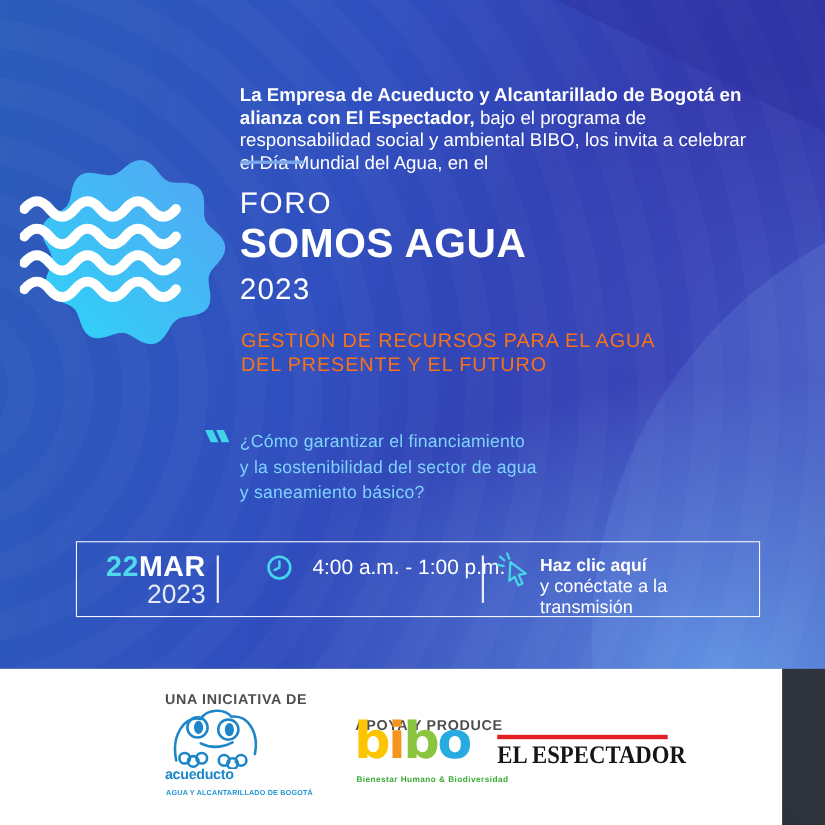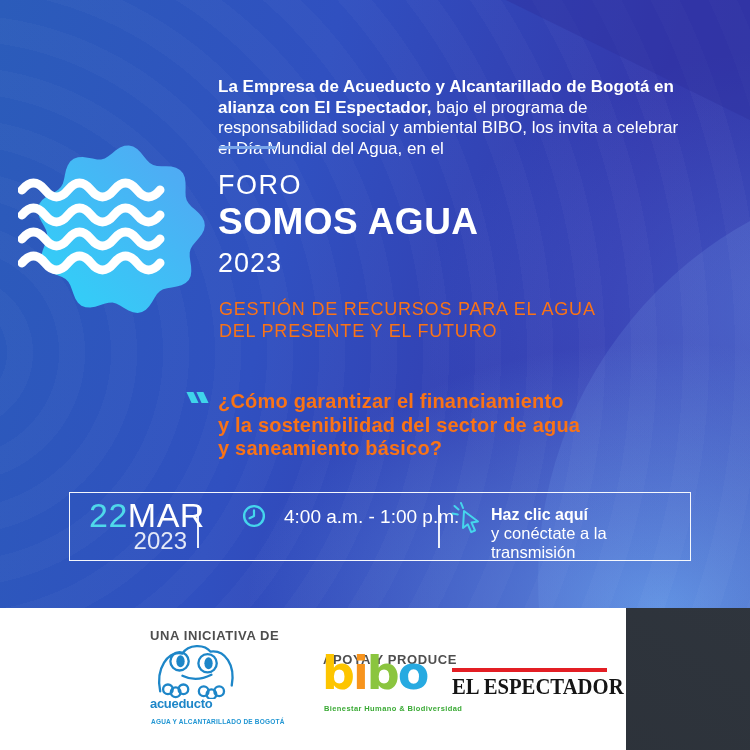--- a/index.html
+++ b/index.html
@@ -52,44 +52,44 @@
     font-size:18px;font-weight:400;letter-spacing:.8px;line-height:21.5px;
   }
 
   
   .quote-marks{position:absolute;left:189px;top:389px;}
   .quote-marks span{
     display:inline-block;width:7px;height:11px;margin-right:3px;
     background:#3fd4ea;transform:skewX(25deg);
   }
   .quote{
-    position:absolute;left:218px;top:390px;color:#f97316;
-    font-size:20px;font-weight:700;line-height:23.5px;letter-spacing:.2px;
+    position:absolute;left:218px;top:390px;color:#7dd3fc;
+    font-size:16px;font-weight:400;line-height:23.5px;letter-spacing:.2px;
   }
 
   
   .event-bar{
     position:absolute;left:69px;top:492px;width:620px;height:67px;
     border:1.5px solid rgba(255,255,255,.95);
   }
   .date-block{position:absolute;left:19px;top:9px;width:98px;text-align:right;color:#fff;}
-  .date-top{font-size:34px;font-weight:400;letter-spacing:.5px;line-height:26px;}
+  .date-top{font-size:26px;font-weight:700;letter-spacing:.5px;line-height:26px;}
   .date-day{color:#4fd9ea;}
   .date-year{font-size:24px;font-weight:400;color:#e4e9f7;line-height:24px;margin-top:1px;}
   .vdiv{position:absolute;top:12px;width:1.5px;height:43px;background:rgba(255,255,255,.9);}
   .vdiv1{left:127px;} .vdiv2{left:368px;}
   .clock-icon{position:absolute;left:172px;top:11px;width:24px;height:24px;}
   .time-text{position:absolute;left:214px;top:13px;color:#fff;font-size:19px;}
   .cursor-icon{position:absolute;left:381px;top:7px;width:36px;height:36px;}
   .cta{position:absolute;left:421px;top:12px;color:#fff;cursor:pointer;}
   .cta .l1{font-size:16px;font-weight:700;line-height:19px;}
   .cta .l2{font-size:16.5px;font-weight:400;line-height:19px;}
 
   
-  .footer{position:absolute;left:0;top:608px;width:626px;height:142px;background:#fff;}
+  .footer{position:absolute;left:0;top:608px;width:711px;height:142px;background:#fff;}
   .flabel{position:absolute;top:20px;color:#4e4e4e;font-size:13px;font-weight:700;letter-spacing:.6px;}
   .flabel.initiative{left:150px;}
   .flabel.produce{left:323px;margin-top:24px;}
   .frog-svg{position:absolute;left:150px;top:33px;width:90px;height:58px;}
   .acueducto-name{position:absolute;left:150px;top:88px;color:#1d86c8;font-size:13px;font-weight:700;letter-spacing:-.3px;}
   .acueducto-tag{position:absolute;left:151px;top:110px;color:#2196d3;font-size:6.5px;font-weight:700;letter-spacing:.2px;}
   .bibo{position:absolute;left:322px;top:42px;font-family:"DejaVu Sans",sans-serif;
         font-size:46px;font-weight:800;letter-spacing:-2px;line-height:46px;}
   .bibo-tag{position:absolute;left:324px;top:96px;color:#3aaa35;font-size:7.5px;font-weight:700;letter-spacing:.4px;}
   .espectador{position:absolute;left:452px;top:60px;}

